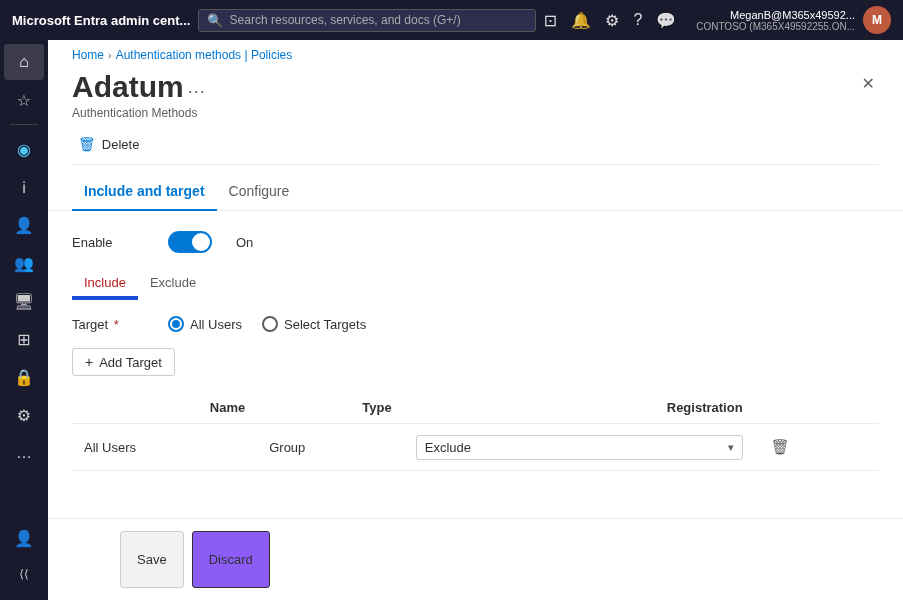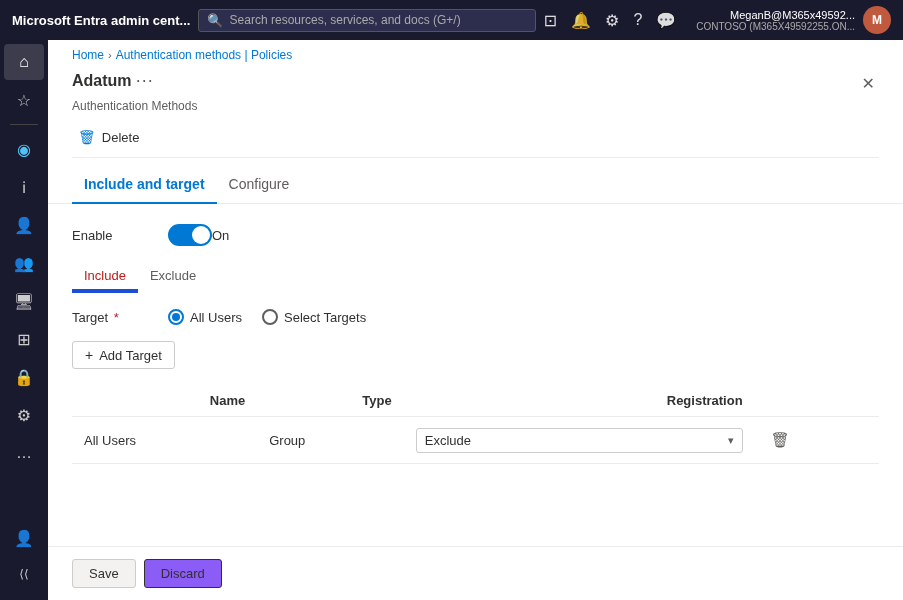--- a/index.html
+++ b/index.html
@@ -127,21 +127,21 @@
     .breadcrumb a { color: #0078d4; text-decoration: none; }
     .breadcrumb-sep { color: #605e5c; font-size: 11px; }
 
     
     .page-header {
       padding: 0 24px 0 24px;
       display: flex;
       align-items: flex-start;
       justify-content: space-between;
     }
-    .page-title { font-size: 16px; font-weight: 600; color: #323130; margin-top: 20px; }
+    .page-title { font-size: 30px; font-weight: 600; color: #323130; margin-top: 20px; }
     .page-more { color: #605e5c; font-size: 18px; cursor: pointer; margin-top: 4px; }
     .page-subtitle { font-size: 12px; color: #605e5c; margin-top: 2px; padding-left: 24px; }
     .close-btn {
       font-size: 16px;
       color: #605e5c;
       cursor: pointer;
       padding: 4px;
       margin-top: 0;
     }
 
@@ -204,21 +204,21 @@
     .form-label {
       font-size: 13px;
       color: #323130;
       min-width: 80px;
     }
 
     
     .toggle-wrapper {
       display: flex;
       align-items: center;
-      gap: 0;
+      gap: 24px;
       justify-content: flex-end;
     }
     .toggle {
       width: 44px;
       height: 22px;
       background: #0078d4;
       border-radius: 11px;
       position: relative;
       cursor: pointer;
     }
@@ -357,24 +357,25 @@
     .form-footer {
       padding: 12px 24px;
       border-top: 1px solid #edebe9;
       display: flex;
       gap: 8px;
     }
     .btn-save {
       background: #f3f2f1;
       border: 1px solid #ccc;
       border-radius: 3px;
-      padding: 6px 16px;
-      font-size: 13px;
-      cursor: pointer;
-      color: #323130;
+      padding: 20px 16px;
+      font-size: 13px;
+      cursor: pointer;
+      color: #323130;
+      margin-left: 48px;
     }
     .btn-discard {
       background: #8b5cf6;
       border: 1px solid #323130;
       border-radius: 3px;
       padding: 6px 16px;
       font-size: 13px;
       cursor: pointer;
       color: #323130;
     }

